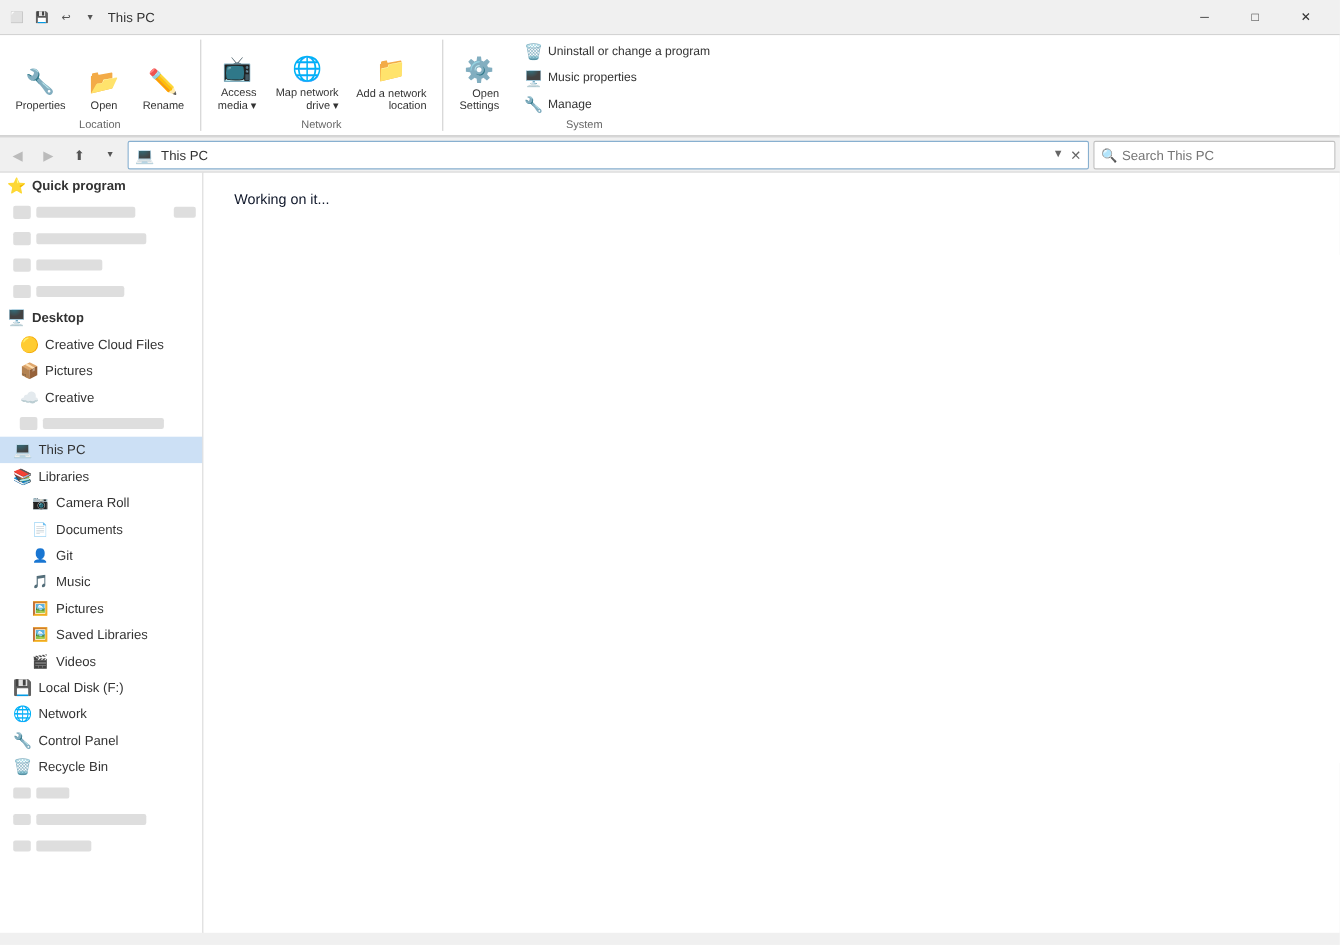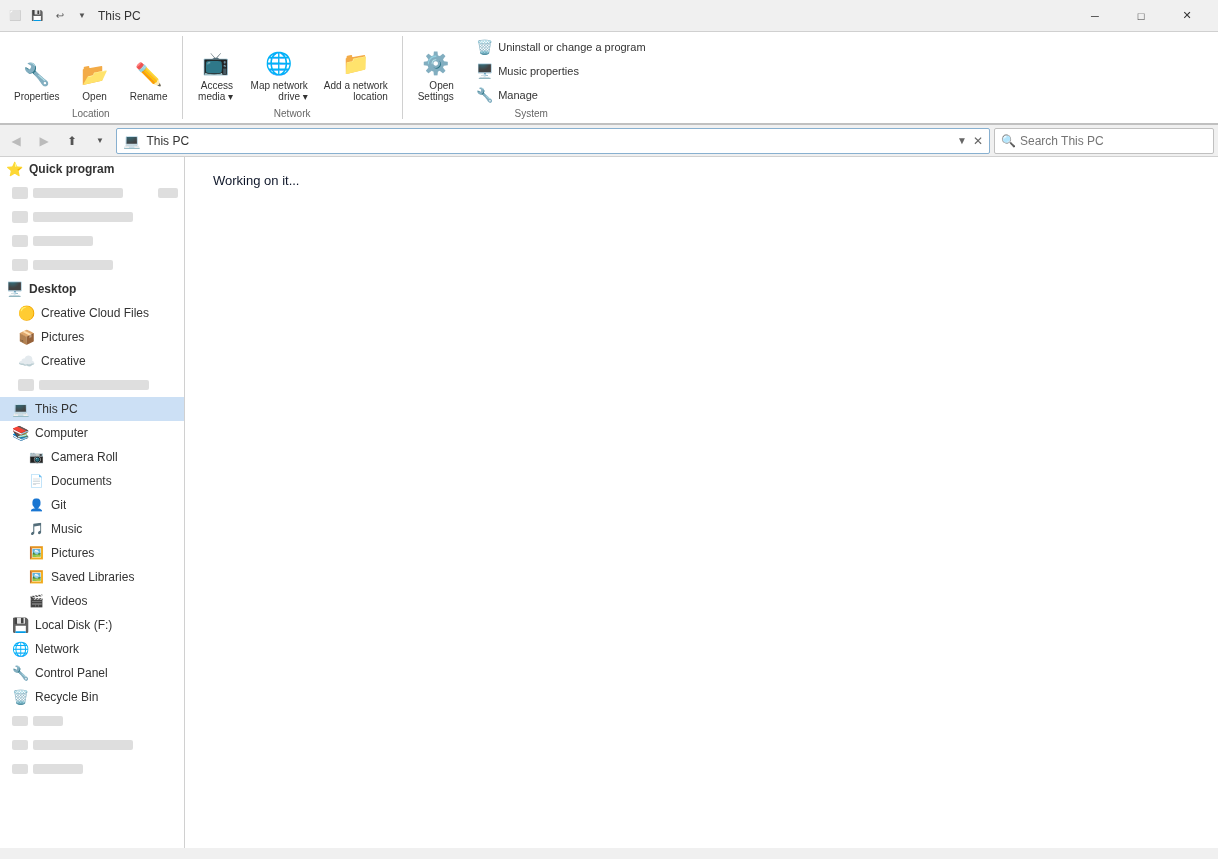--- a/index.html
+++ b/index.html
@@ -388,21 +388,21 @@
       <span style="width:110px;" class="blur-block"></span>
     </div>
 
     <div class="sidebar-item active">
       <span class="item-icon" style="color:#1e90ff;">💻</span>
       <span class="item-label">This PC</span>
     </div>
 
     <div class="sidebar-item">
       <span class="item-icon">📚</span>
-      <span class="item-label">Computer</span>
+      <span class="item-label">Libraries</span>
     </div>
 
     <div class="sidebar-item" style="padding-left: 28px;">
       <span class="item-icon" style="font-size:12px;">📷</span>
       <span class="item-label">Camera Roll</span>
     </div>
 
     <div class="sidebar-item" style="padding-left: 28px;">
       <span class="item-icon" style="font-size:12px;">📄</span>
       <span class="item-label">Documents</span>

